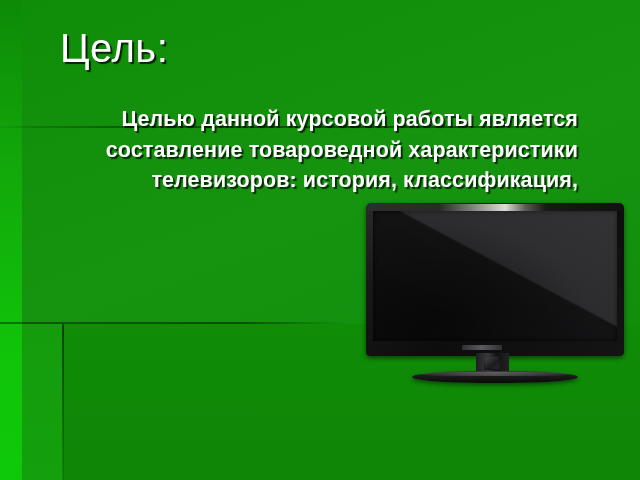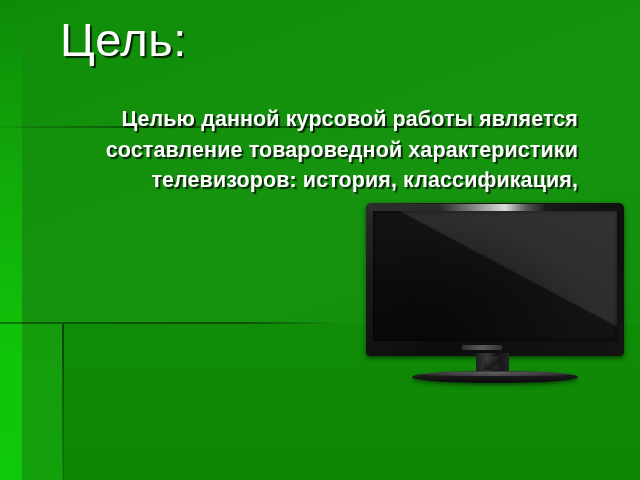--- a/index.html
+++ b/index.html
@@ -68,22 +68,22 @@
     top: 322px;
     width: 346px;
     height: 2px;
     background: linear-gradient(to right, rgba(0,0,0,.38) 0%, rgba(0,0,0,.45) 70%, rgba(0,0,0,0) 100%);
   }
 
   
   .slide-title {
     position: absolute;
     left: 60px;
-    top: 12px;
-    font-size: 47px;
+    top: 26px;
+    font-size: 40px;
     font-weight: 400;
     color: #ffffff;
     letter-spacing: .5px;
     text-shadow: 2px 2px 1px rgba(0,0,0,.75);
     white-space: nowrap;
   }
   .slide-body {
     position: absolute;
     left: 38px;
     top: 104px;

